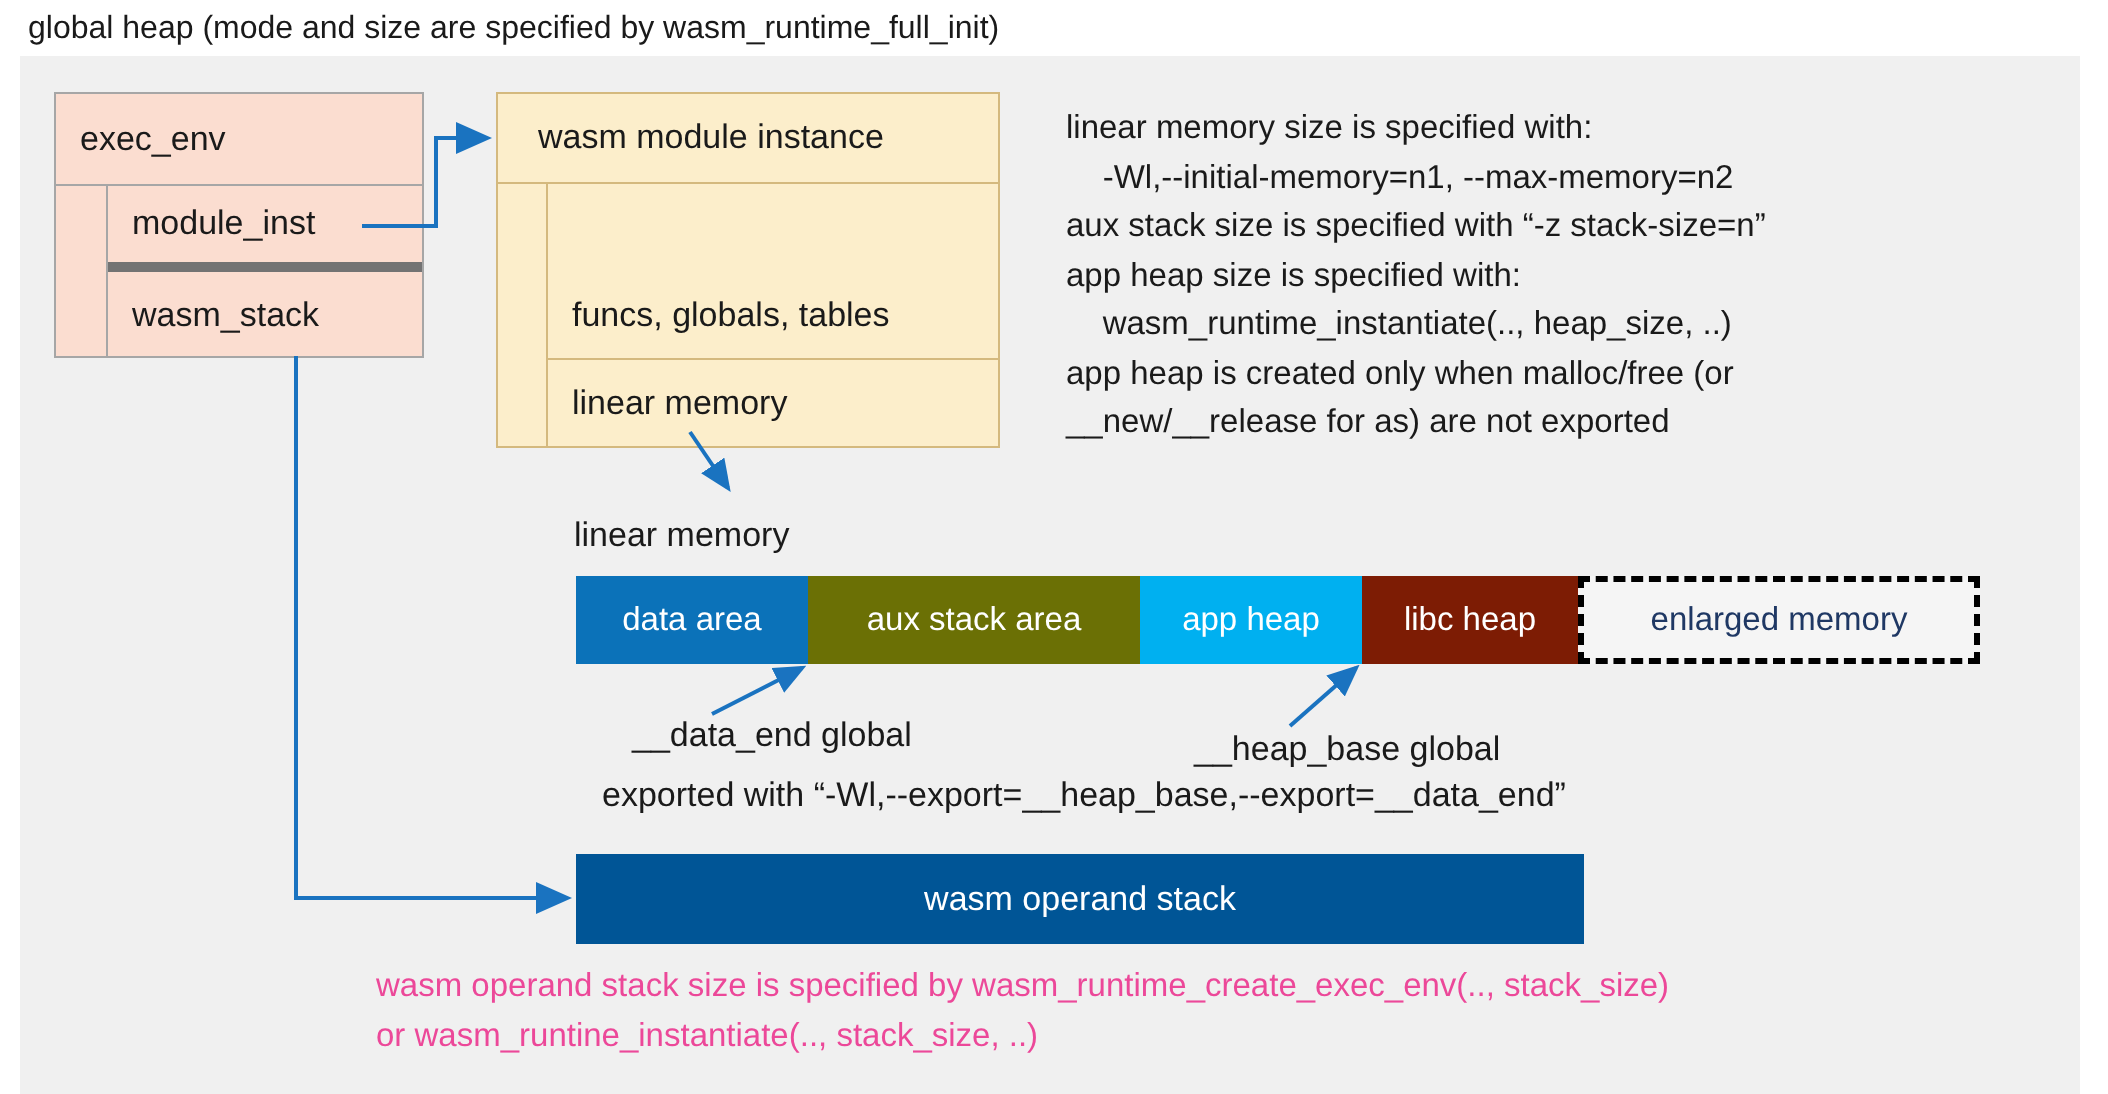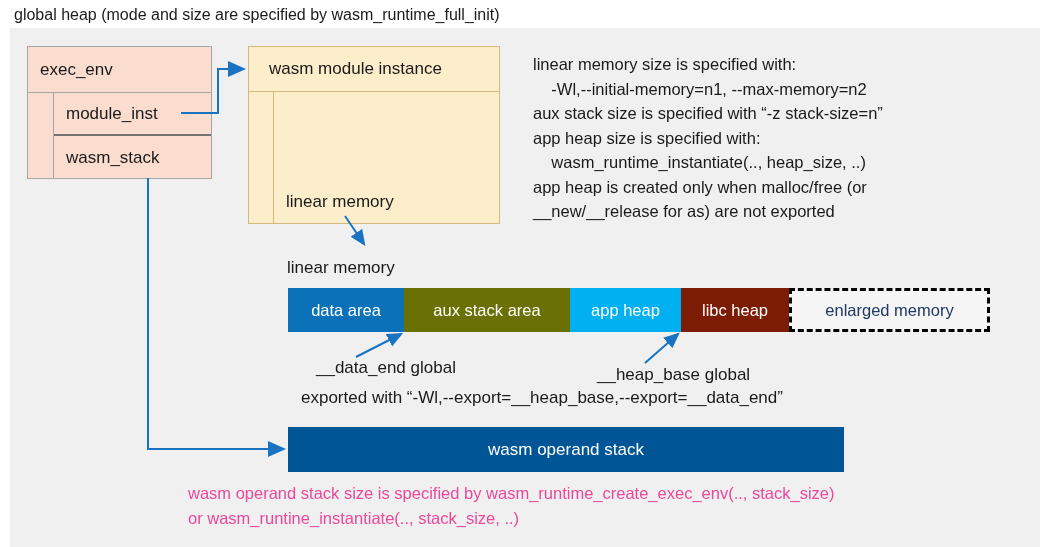--- a/index.html
+++ b/index.html
@@ -40,21 +40,21 @@
   .exec-env .gutter{
     position:absolute;left:0;top:46px;width:26px;height:86px;
     box-sizing:border-box;border-right:1px solid #a6a6a6;
   }
   .exec-env .row{
     position:absolute;left:26px;width:157px;height:43px;
     box-sizing:border-box;
     display:flex;align-items:center;padding-left:12px;
     font-size:17px;color:#1a1a1a;
   }
-  .exec-env .row.r1{top:46px;border-bottom:2px solid #737373;}
+  .exec-env .row.r1{top:46px;border-bottom:5px solid #737373;}
   .exec-env .row.r2{top:89px;}
 
   .wmi{
     left:248px;top:46px;width:252px;height:178px;
     background:#fceecb;border:1px solid #d4b97e;
   }
   .wmi .hdr{
     position:absolute;left:0;top:0;width:100%;height:45px;
     box-sizing:border-box;border-bottom:1px solid #d4b97e;
     display:flex;align-items:center;padding-left:20px;
@@ -103,21 +103,21 @@
   
   .ann{
     position:absolute;font-size:17px;color:#1a1a1a;white-space:nowrap;
   }
   .ann-data-end{left:316px;top:358px;}
   .ann-heap-base{left:597px;top:365px;}
   .ann-exported{left:301px;top:388px;}
 
   
   .opstack{
-    position:absolute;left:288px;top:427px;width:556px;height:45px;
+    position:absolute;left:288px;top:427px;width:504px;height:45px;
     background:#005596;
     display:flex;align-items:center;justify-content:center;
     color:#ffffff;font-size:17px;
   }
   .bottom-notes{
     position:absolute;left:188px;top:481px;width:850px;
     font-size:16.5px;line-height:25px;color:#ec4899;
     white-space:pre;
   }
 
@@ -138,20 +138,21 @@
   <div class="box exec-env">
     <div class="hdr">exec_env</div>
     <div class="gutter"></div>
     <div class="row r1">module_inst</div>
     <div class="row r2">wasm_stack</div>
   </div>
 
   <div class="box wmi">
     <div class="hdr">wasm module instance</div>
     <div class="gutter"></div>
+    <div class="row r2">funcs, globals, tables</div>
     <div class="row r3">linear memory</div>
   </div>
 
   <div class="notes">linear memory size is specified with:
     -Wl,--initial-memory=n1, --max-memory=n2
 aux stack size is specified with “-z stack-size=n”
 app heap size is specified with:
     wasm_runtime_instantiate(.., heap_size, ..)
 app heap is created only when malloc/free (or
 __new/__release for as) are not exported</div>

